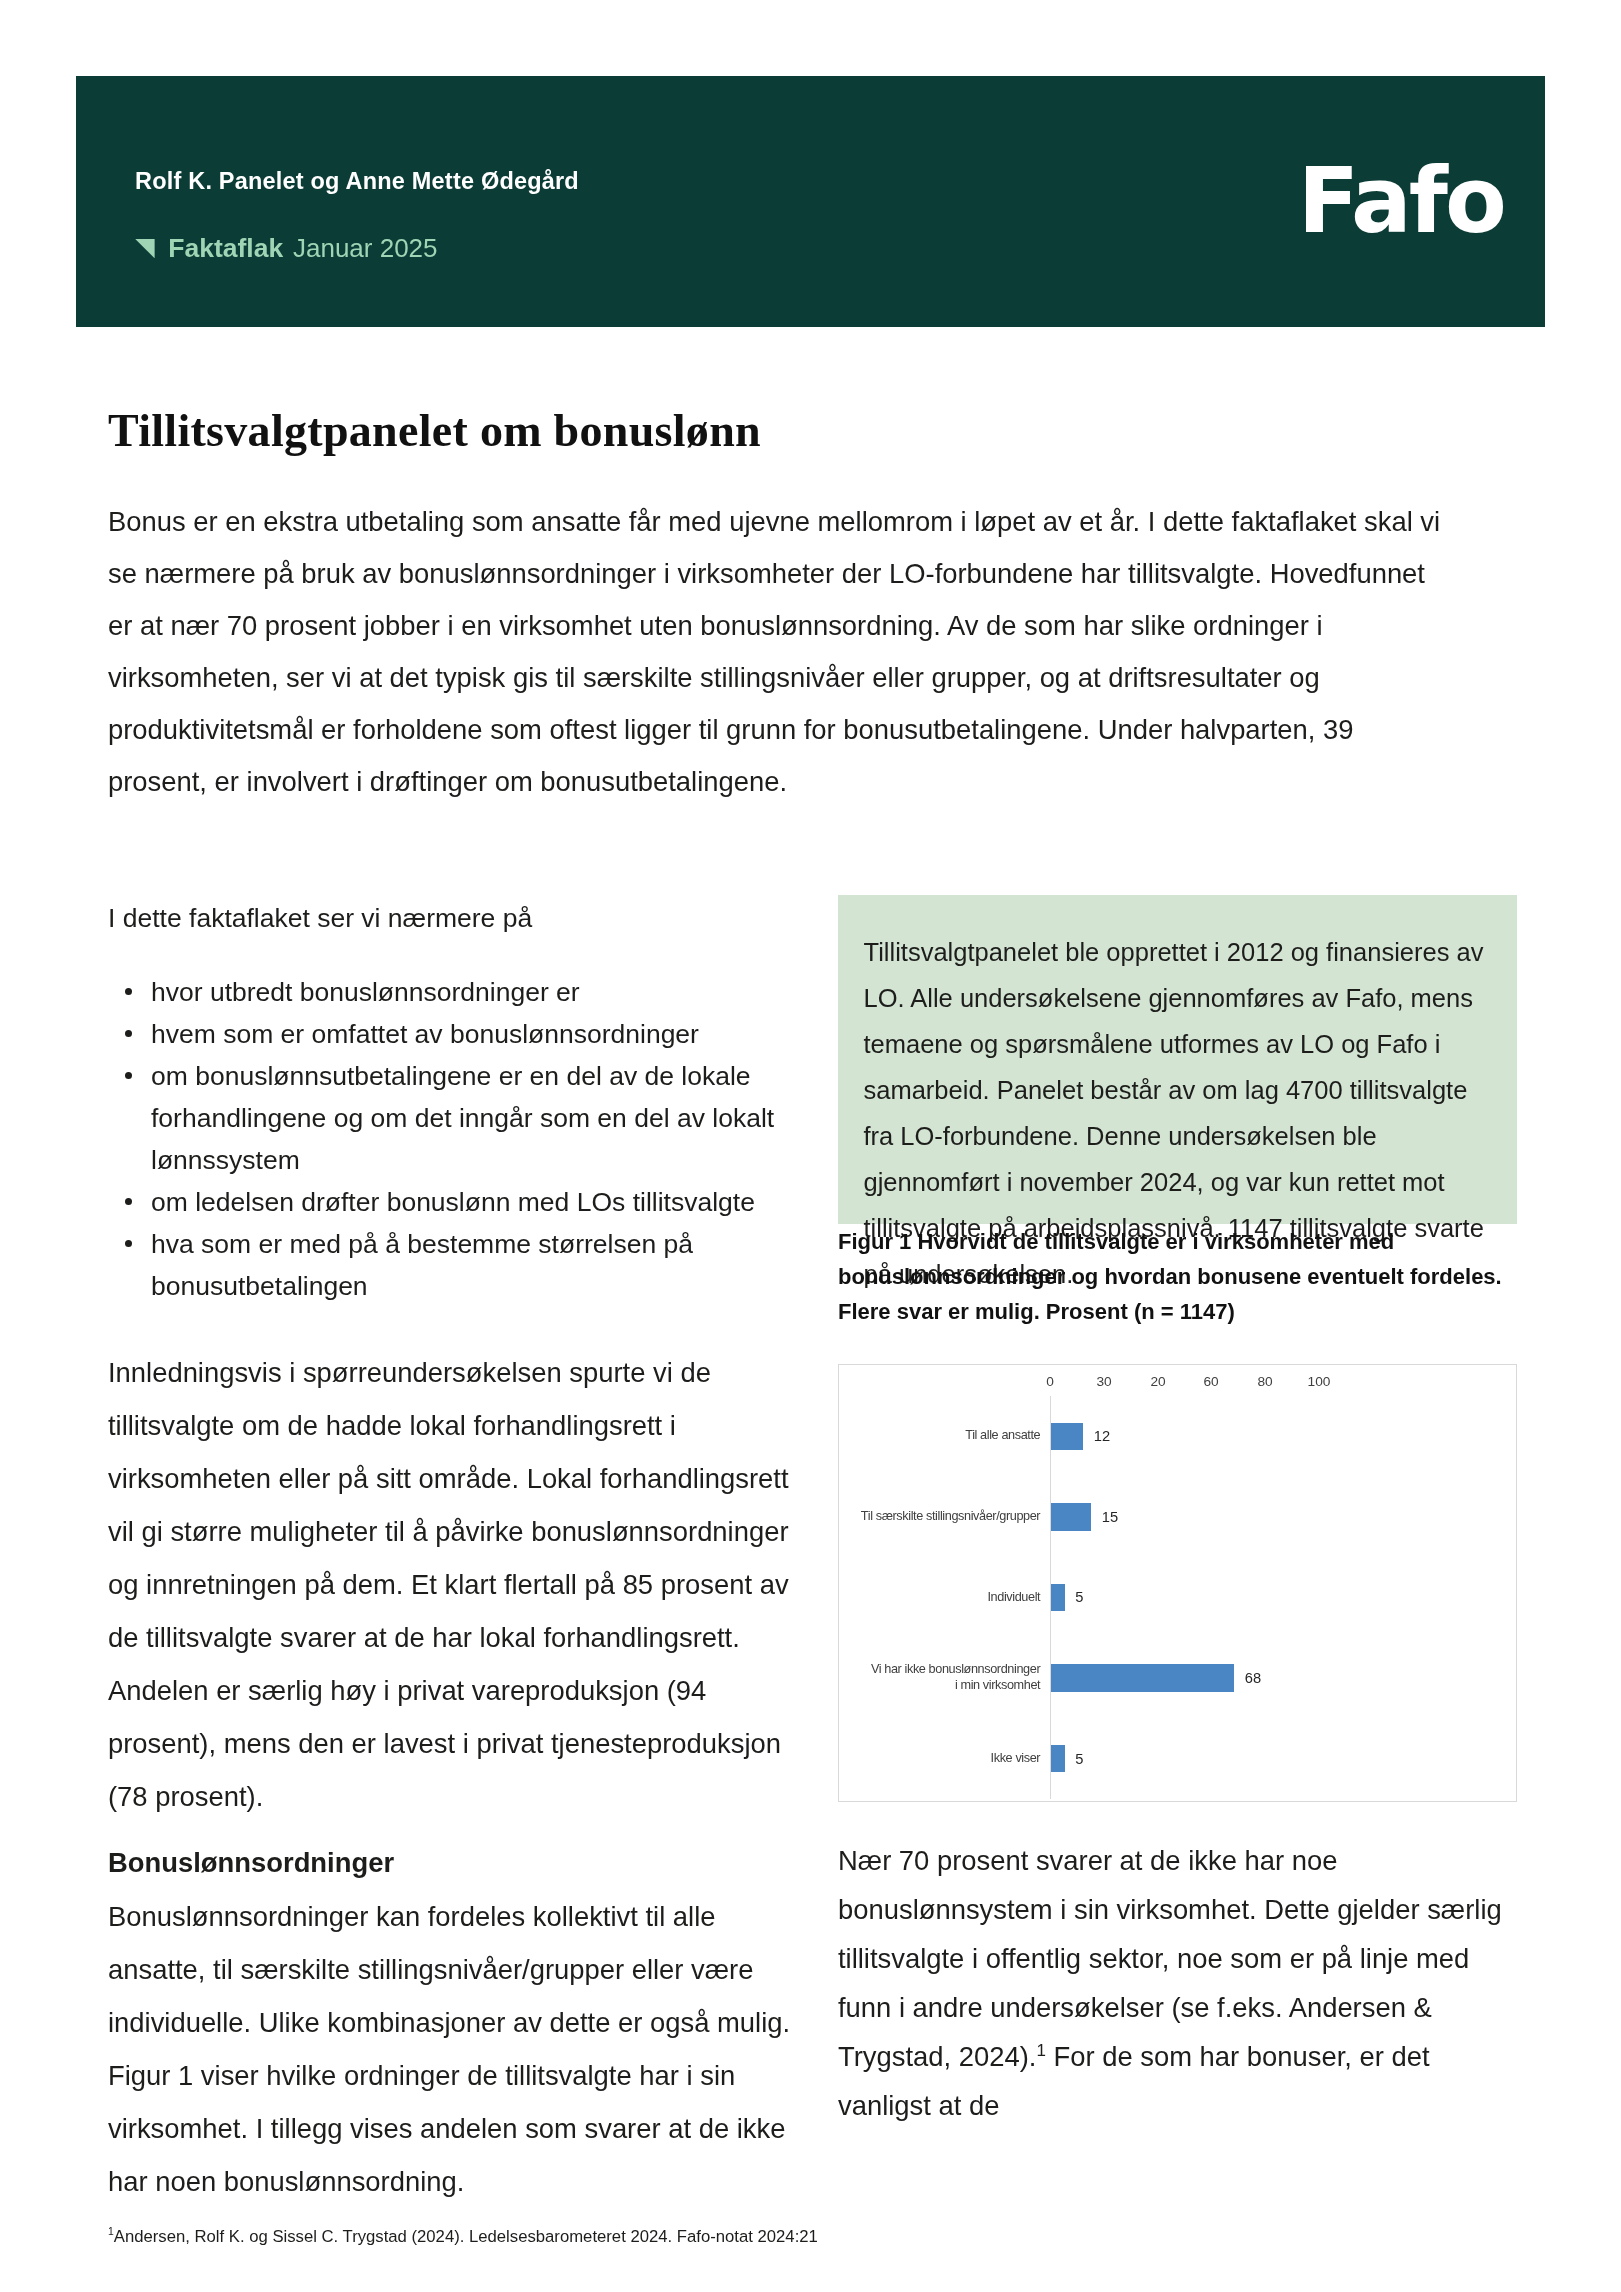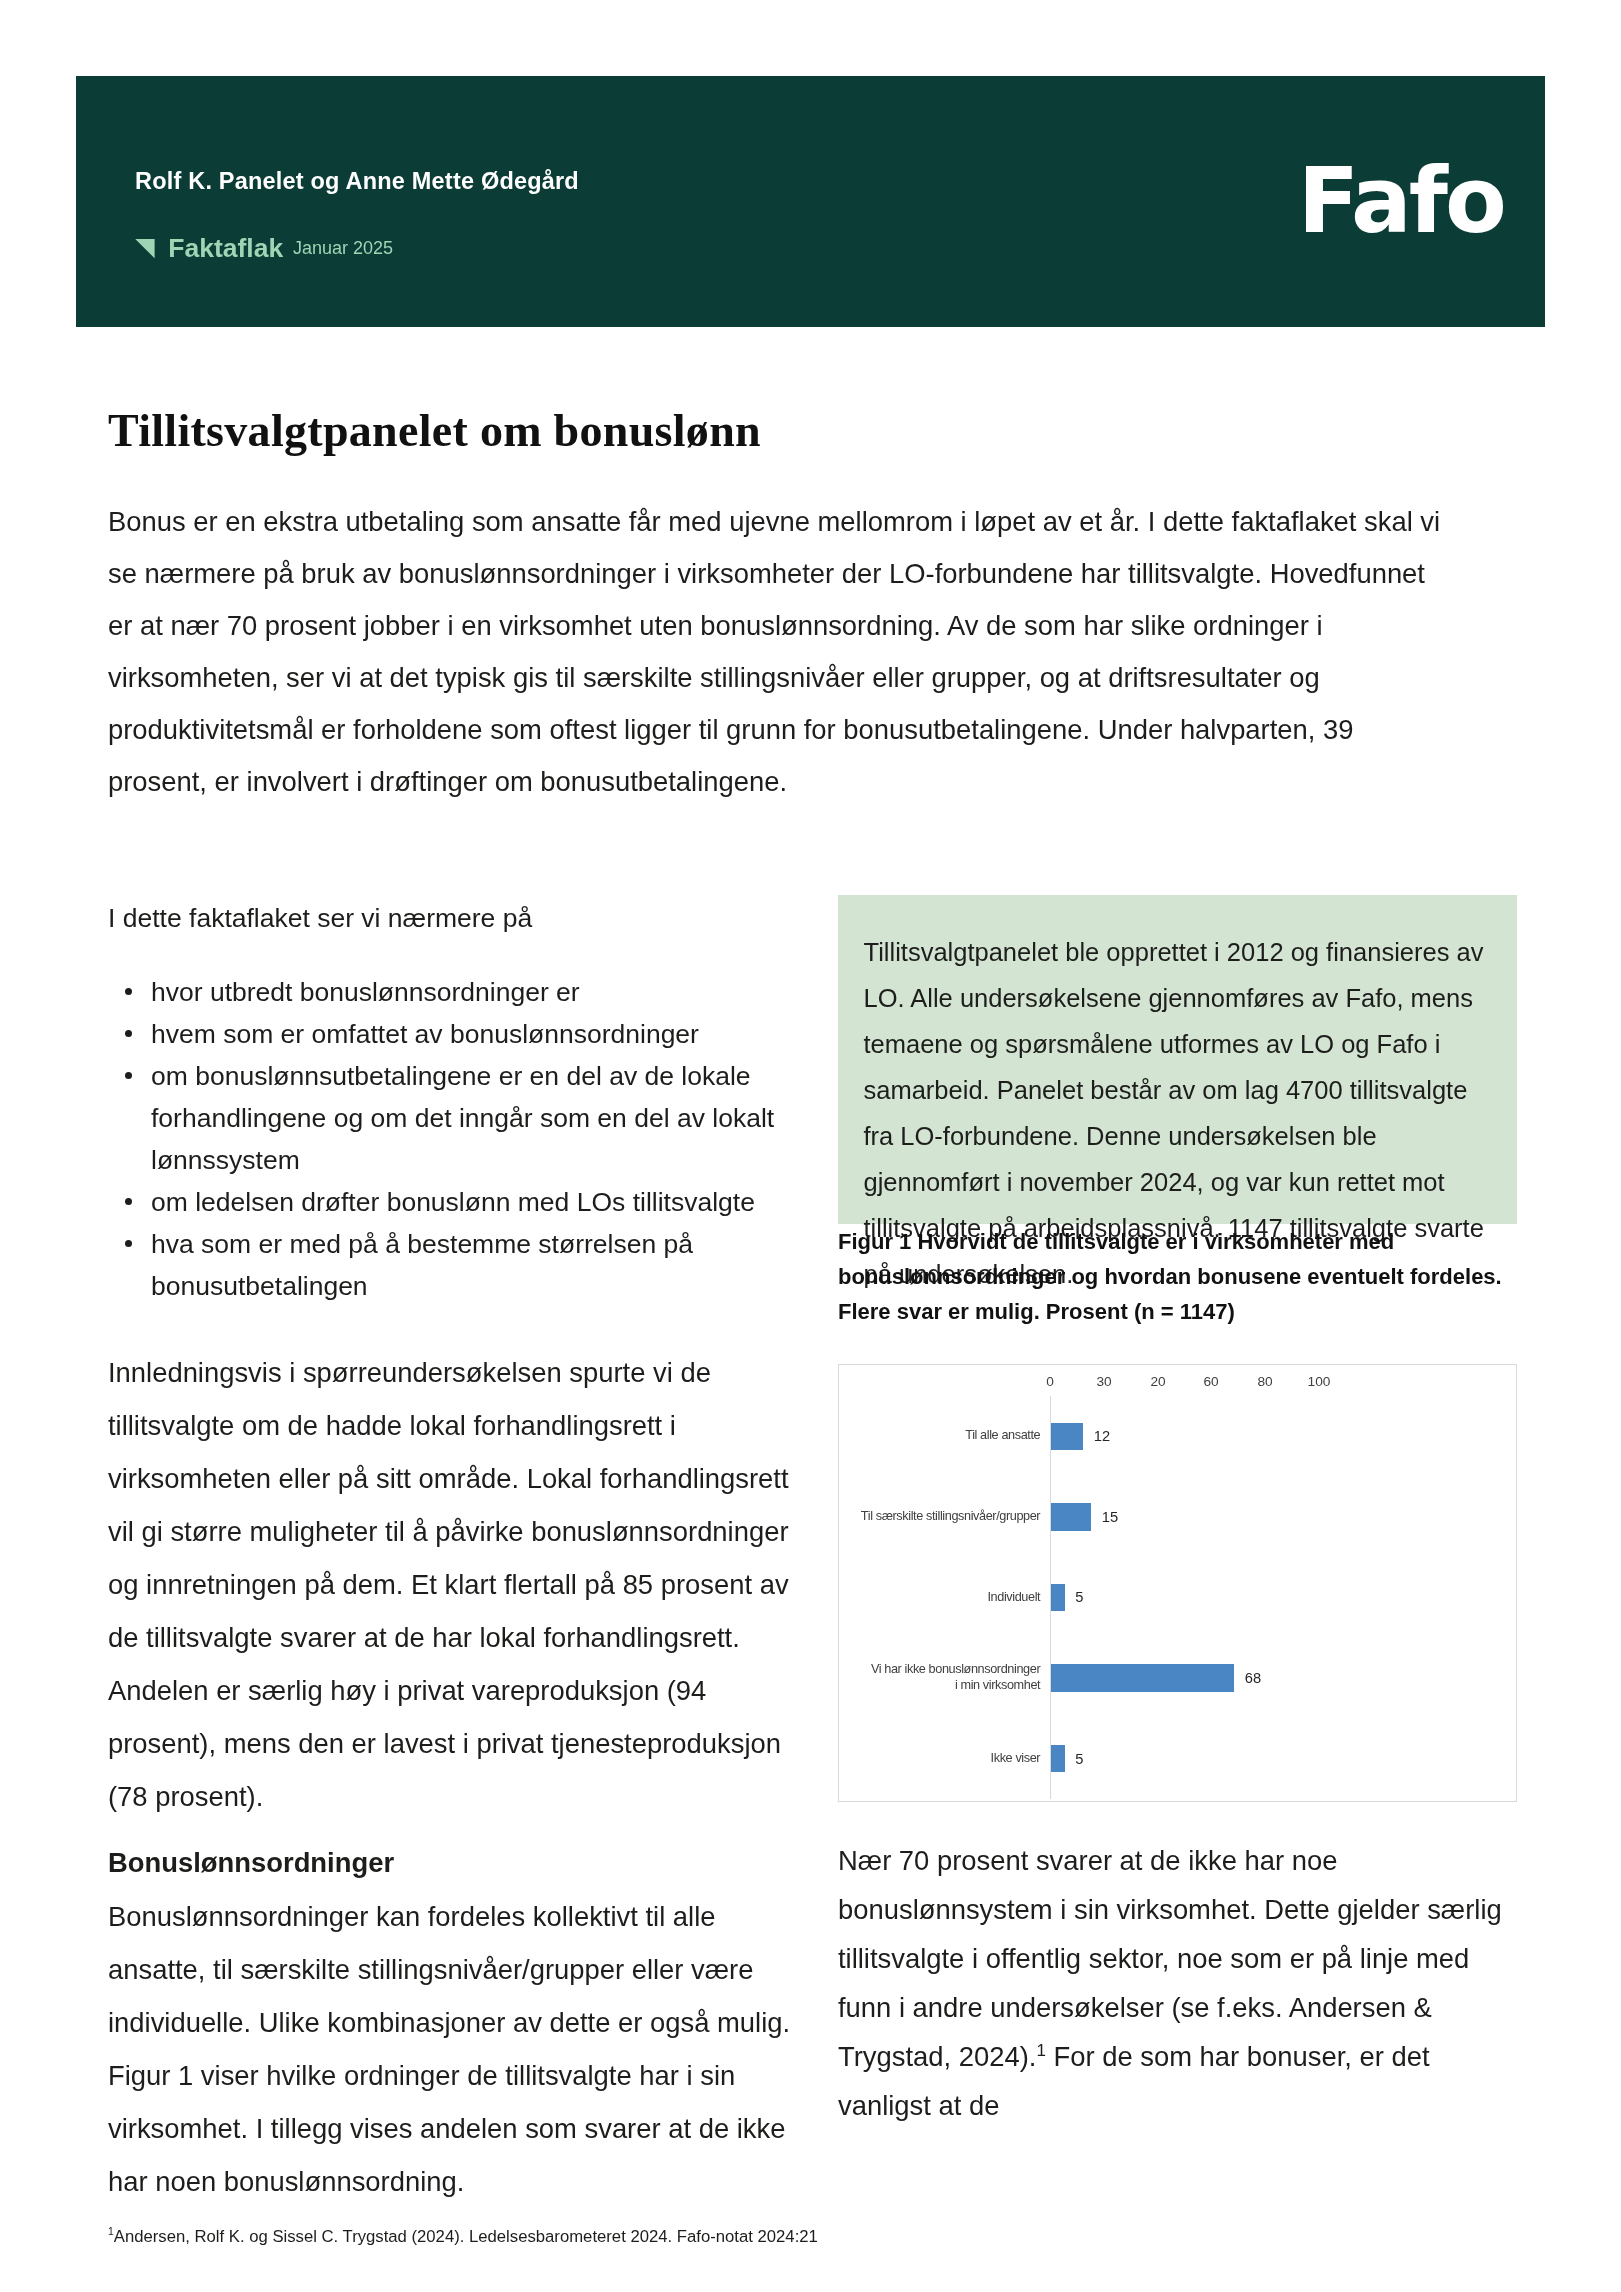--- a/index.html
+++ b/index.html
@@ -7,21 +7,21 @@
     position:relative; width:1621px; height:2293px; background:#ffffff;
     font-family:"Liberation Sans", sans-serif; color:#1d1d1b; overflow:hidden;
   }
 
   
   .band { position:absolute; left:76px; top:76px; width:1469px; height:251px; background:#0c3c36; }
   .authors { position:absolute; left:59px; top:92px; font-size:23.5px; font-weight:bold; color:#ffffff; letter-spacing:0.2px; }
   .meta { position:absolute; left:59px; top:157px; display:flex; align-items:center; }
   .flag { width:19.6px; height:19.6px; background:#9fd4b4; clip-path:polygon(0 0,100% 0,100% 100%); margin-right:13.7px; }
   .series { font-size:26.5px; font-weight:bold; color:#9fd4b4; }
-  .date { font-size:18px; font-weight:400; color:#9fd4b4; margin-left:9.8px; }
+  .date { font-size:26px; font-weight:400; color:#9fd4b4; margin-left:9.8px; }
   .logo { position:absolute; right:41px; top:80px; font-family:"DejaVu Sans", sans-serif;
           font-weight:bold; font-size:90px; color:#ffffff; letter-spacing:-2.9px; line-height:1; }
 
   
   .title { position:absolute; left:108px; top:404px; margin:0; font-family:"Liberation Serif", serif;
            font-weight:bold; font-size:46px; letter-spacing:0.3px; color:#111111; }
   .intro { position:absolute; left:108px; top:496px; width:1341px; font-size:27.4px; line-height:52px; }
 
   
   .col-left  { position:absolute; left:108px; top:897px; width:686px; }

